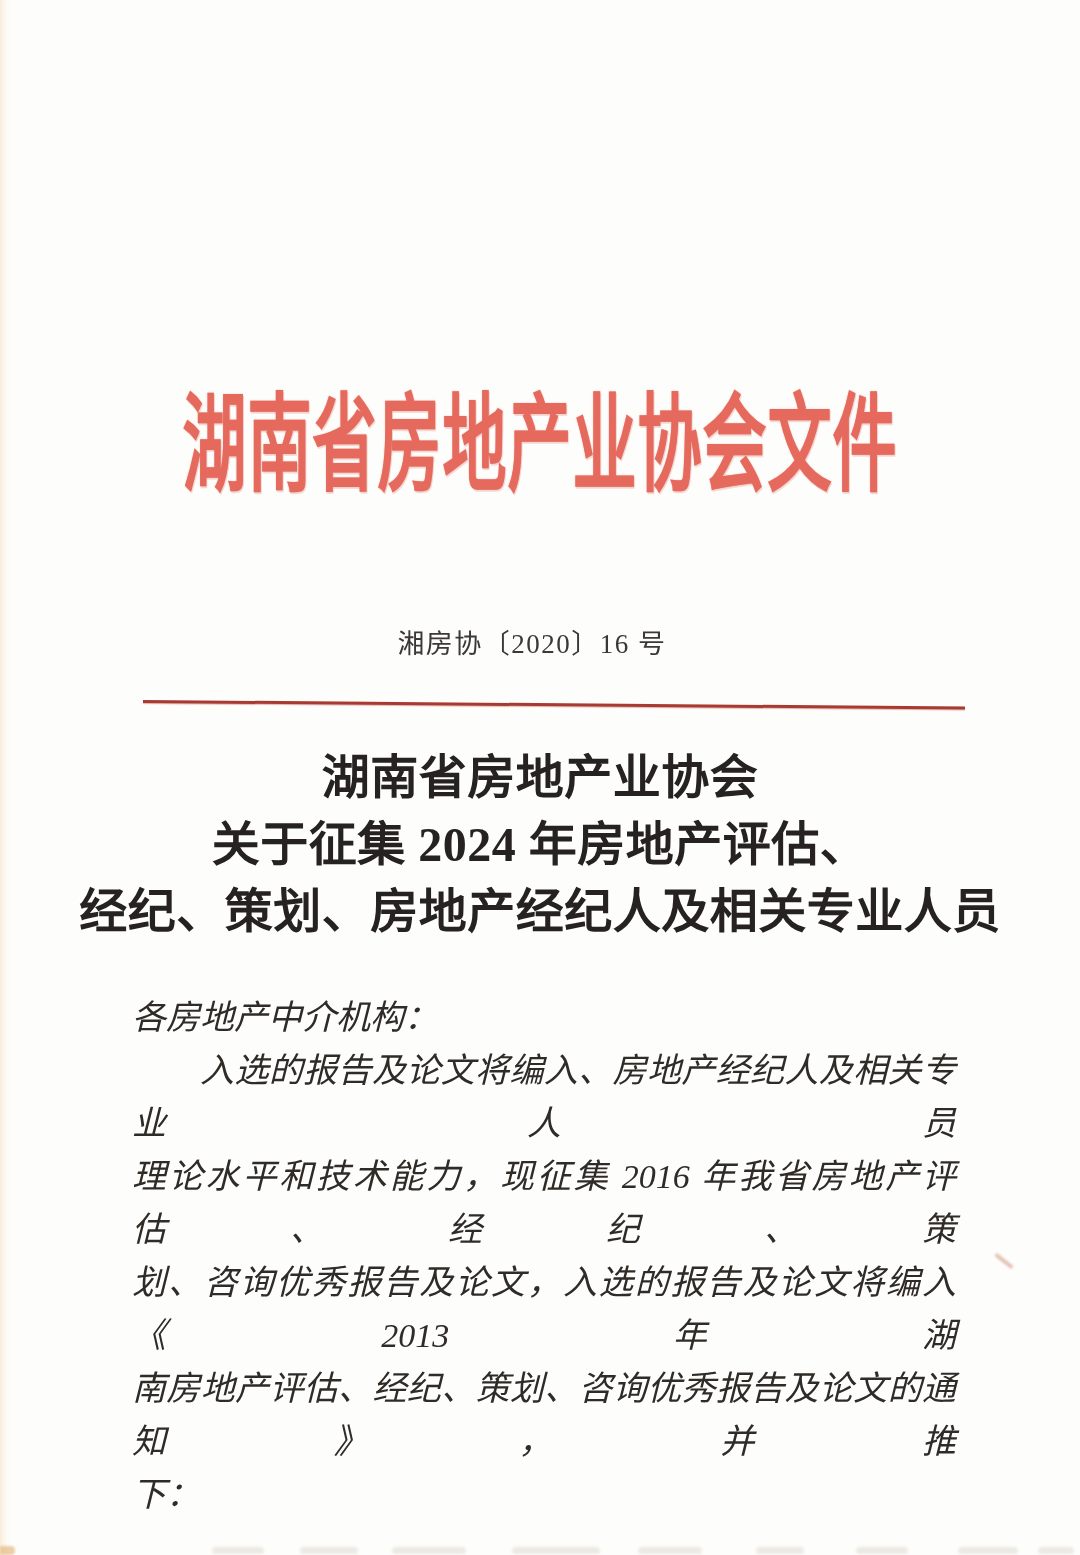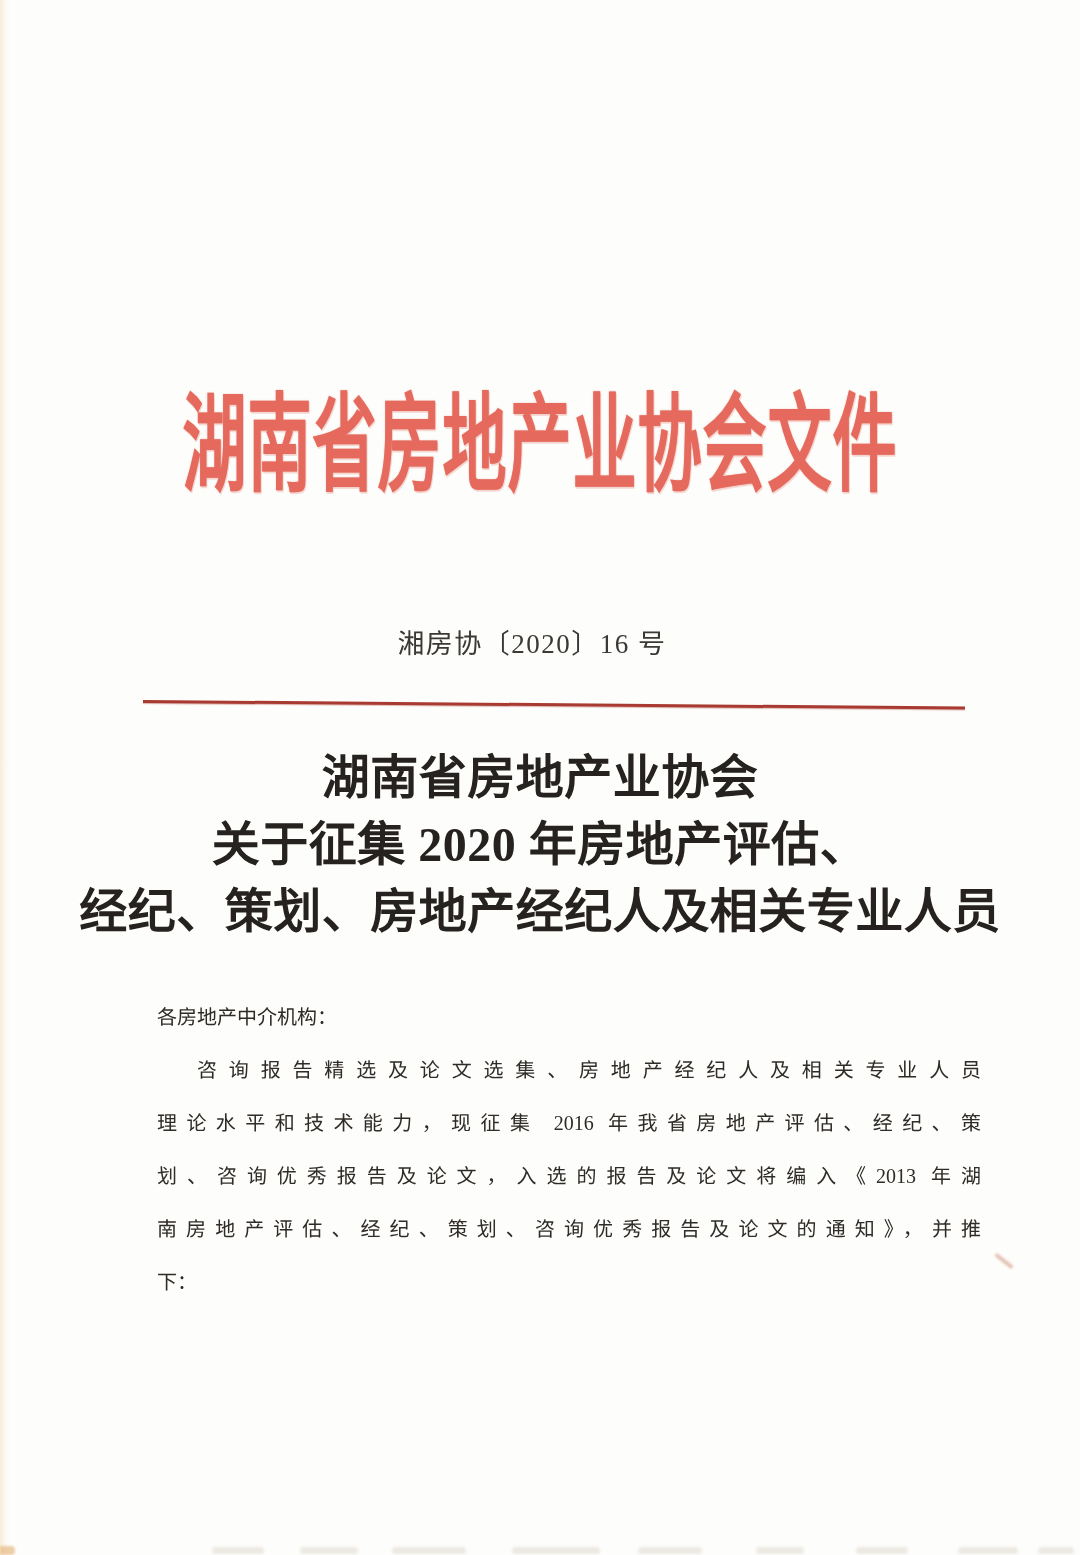--- a/index.html
+++ b/index.html
@@ -73,25 +73,26 @@
   .subject-line {
     font-size: 48px;
     font-weight: 700;
     line-height: 67px;
     letter-spacing: 0.5px;
     white-space: nowrap;
   }
   .body-text {
     position: absolute;
     top: 991px;
-    left: 157px;
+    left: 132px;
     width: 824px;
     color: var(--body_ink, #2f2b27);
-    font-size: 20px;
+    font-size: 34px;
     line-height: 53px;
+    font-style: italic;
   }
   .body-line {
     white-space: nowrap;
   }
   .body-line.justify {
     white-space: normal;
     text-align: justify;
     text-align-last: justify;
   }
   .body-line.indent {
@@ -137,27 +138,27 @@
   <div class="scan-edge-left"></div>
 
   <h1 class="org-title">湖南省房地产业协会文件</h1>
 
   <div class="doc-number">湘房协〔2020〕16 号</div>
 
   <div class="red-line"></div>
 
   <div class="subject">
     <div class="subject-line">湖南省房地产业协会</div>
-    <div class="subject-line">关于征集 2020 年房地产评估、</div>
+    <div class="subject-line">关于征集 2024 年房地产评估、</div>
     <div class="subject-line">经纪、策划、房地产经纪人及相关专业人员</div>
   </div>
 
   <div class="body-text">
     <div class="body-line">各房地产中介机构：</div>
-    <div class="body-line justify indent">咨询报告精选及论文选集、房地产经纪人及相关专业人员</div>
+    <div class="body-line justify indent">入选的报告及论文将编入、房地产经纪人及相关专业人员</div>
     <div class="body-line justify">理论水平和技术能力，现征集 2016 年我省房地产评估、经纪、策</div>
     <div class="body-line justify">划、咨询优秀报告及论文，入选的报告及论文将编入《2013 年湖</div>
     <div class="body-line justify">南房地产评估、经纪、策划、咨询优秀报告及论文的通知》，并推</div>
     <div class="body-line">下：</div>
   </div>
 
   <div class="smudge smudge-right"></div>
   <div class="corner-blob"></div>
   <div class="bsmudge" style="left:212px; width:52px;"></div>
   <div class="bsmudge" style="left:300px; width:58px;"></div>

